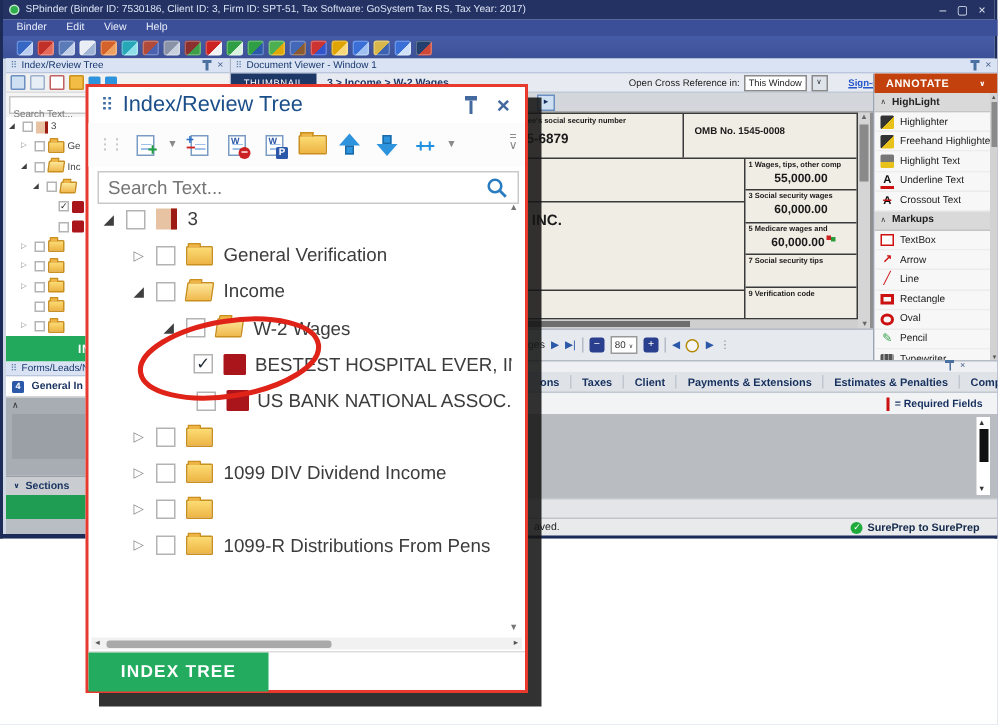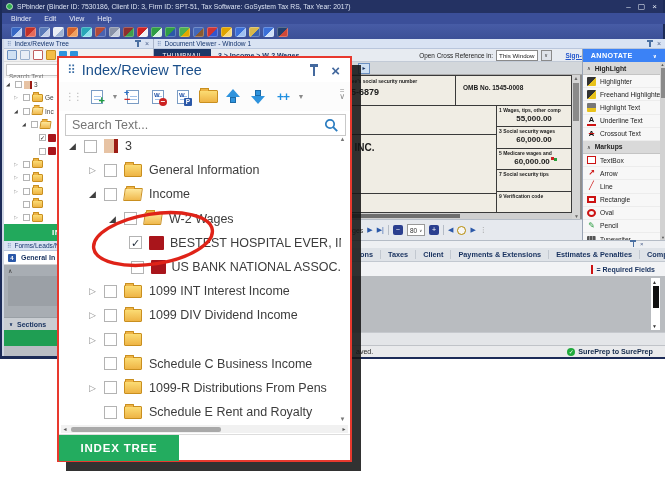--- a/index.html
+++ b/index.html
@@ -114,21 +114,21 @@
   .bp-scroll{position:absolute;left:497px;top:2px;width:9px;height:52px;background:#fff;}
   .bp-scroll .thumb{position:absolute;left:1.5px;top:8px;width:6px;height:22px;background:#111;}
   .bp-scroll .ar{position:absolute;left:1px;font-size:5px;color:#333;}
   .bp-light{position:absolute;left:152px;top:332px;width:511px;height:13px;background:#e3e5e8;border-top:1px solid #c6c9ce;}
   .status{position:absolute;left:152px;top:345px;width:511px;height:11px;background:#e9eaec;border-top:1px solid #c0c3c8;display:flex;align-items:center;font-size:7px;color:#222;}
   .status .left{margin-left:202px;}
   .status .right{margin-left:auto;display:flex;align-items:center;gap:3px;padding-right:12px;color:#12284a;font-weight:bold;font-size:7.2px;}
   .gchk{width:8px;height:8px;border-radius:50%;background:#1faa3c;color:#fff;font-size:6px;line-height:8px;text-align:center;}
   
   .ann{position:absolute;left:580px;top:49px;width:83px;height:191px;background:#f4f4f4;border-left:1px solid #9aa4b4;box-sizing:border-box;}
-  .ann-head{height:13px;background:#3b82f6;color:#fff;font-size:7.2px;font-weight:bold;letter-spacing:.4px;display:flex;align-items:center;justify-content:center;gap:20px;}
+  .ann-head{height:13px;background:#c2410c;color:#fff;font-size:7.2px;font-weight:bold;letter-spacing:.4px;display:flex;align-items:center;justify-content:center;gap:20px;}
   .ann-head .car{font-size:5px;}
   #ann-list{position:absolute;left:0;top:13px;width:78px;height:178px;overflow:hidden;}
   .ann-sec{height:12px;background:#d9d9d9;border-bottom:1px solid #c4c4c4;display:flex;align-items:center;gap:4px;padding-left:4px;}
   .ann-caret{font-size:5px;color:#333;}
   .ann-sec-label{font-size:6.8px;font-weight:bold;color:#222;}
   .ann-item{height:12.2px;display:flex;align-items:center;gap:4px;padding-left:4px;background:#f7f7f7;border-bottom:1px solid #ececec;}
   .ann-label{font-size:6.7px;color:#1a1a1a;white-space:nowrap;}
   .ai{width:9px;flex:none;display:inline-flex;align-items:center;justify-content:center;font-size:8px;line-height:1;}
   .ai-highlighter{height:9px;background:linear-gradient(135deg,#333 52%,#e8c21a 52%);border-radius:1px;}
   .ai-highlight-text{height:9px;background:linear-gradient(#777 55%,#e8c21a 55%);border-radius:1px;}
@@ -608,21 +608,21 @@
       <div class="trow big" style="padding-left: 10px;">
         <span class="exp open">◢</span>
         <span class="cbx"></span>
         <span class="tico binder"></span>
         <span class="tlabel">3</span>
       </div>
       <div class="trow big" style="padding-left: 30px;">
         <span class="exp closed">▷</span>
         <span class="cbx"></span>
         <span class="tico folder"></span>
-        <span class="tlabel">General Information</span>
+        <span class="tlabel">General Verification</span>
       </div>
       <div class="trow big" style="padding-left: 30px;">
         <span class="exp open">◢</span>
         <span class="cbx"></span>
         <span class="tico folder-open"></span>
         <span class="tlabel">Income</span>
       </div>
       <div class="trow big" style="padding-left: 50px;">
         <span class="exp open">◢</span>
         <span class="cbx"></span>
@@ -638,50 +638,37 @@
       <div class="trow big" style="padding-left: 70px;">
         <span class="exp none"></span>
         <span class="cbx"></span>
         <span class="tico pdf"></span>
         <span class="tlabel">US BANK NATIONAL ASSOC.</span>
       </div>
       <div class="trow big" style="padding-left: 30px;">
         <span class="exp closed">▷</span>
         <span class="cbx"></span>
         <span class="tico folder"></span>
-        <span class="tlabel">1099 INT Interest Income</span>
       </div>
       <div class="trow big" style="padding-left: 30px;">
         <span class="exp closed">▷</span>
         <span class="cbx"></span>
         <span class="tico folder"></span>
         <span class="tlabel">1099 DIV Dividend Income</span>
       </div>
       <div class="trow big" style="padding-left: 30px;">
         <span class="exp closed">▷</span>
         <span class="cbx"></span>
         <span class="tico folder"></span>
       </div>
       <div class="trow big" style="padding-left: 30px;">
-        <span class="exp none"></span>
-        <span class="cbx"></span>
-        <span class="tico folder"></span>
-        <span class="tlabel">Schedule C Business Income</span>
-      </div>
-      <div class="trow big" style="padding-left: 30px;">
         <span class="exp closed">▷</span>
         <span class="cbx"></span>
         <span class="tico folder"></span>
         <span class="tlabel">1099-R  Distributions From Pens</span>
-      </div>
-      <div class="trow big" style="padding-left: 30px;">
-        <span class="exp none"></span>
-        <span class="cbx"></span>
-        <span class="tico folder"></span>
-        <span class="tlabel">Schedule E  Rent and Royalty</span>
       </div>
     </div>
   <div class="dlg-vscroll">
     <span class="a-top">▲</span>
       <span class="a-bot">▼</span>
   </div>
   <div class="dlg-hscroll">
     <span class="ar">◄</span>
       <span class="thumb"></span>
       <span class="ar r">►</span>

